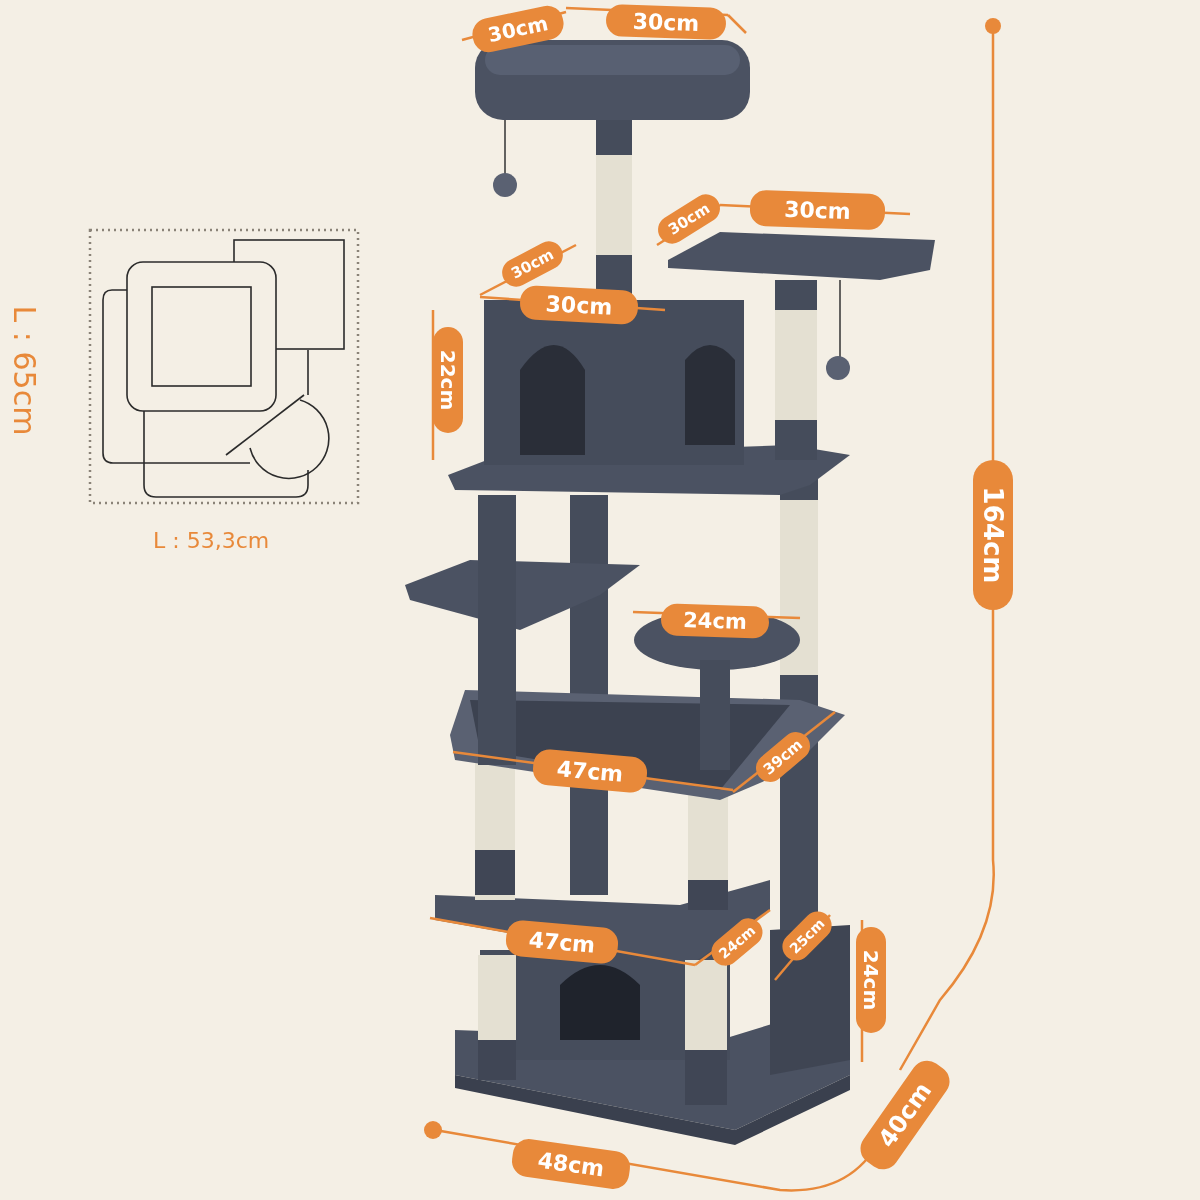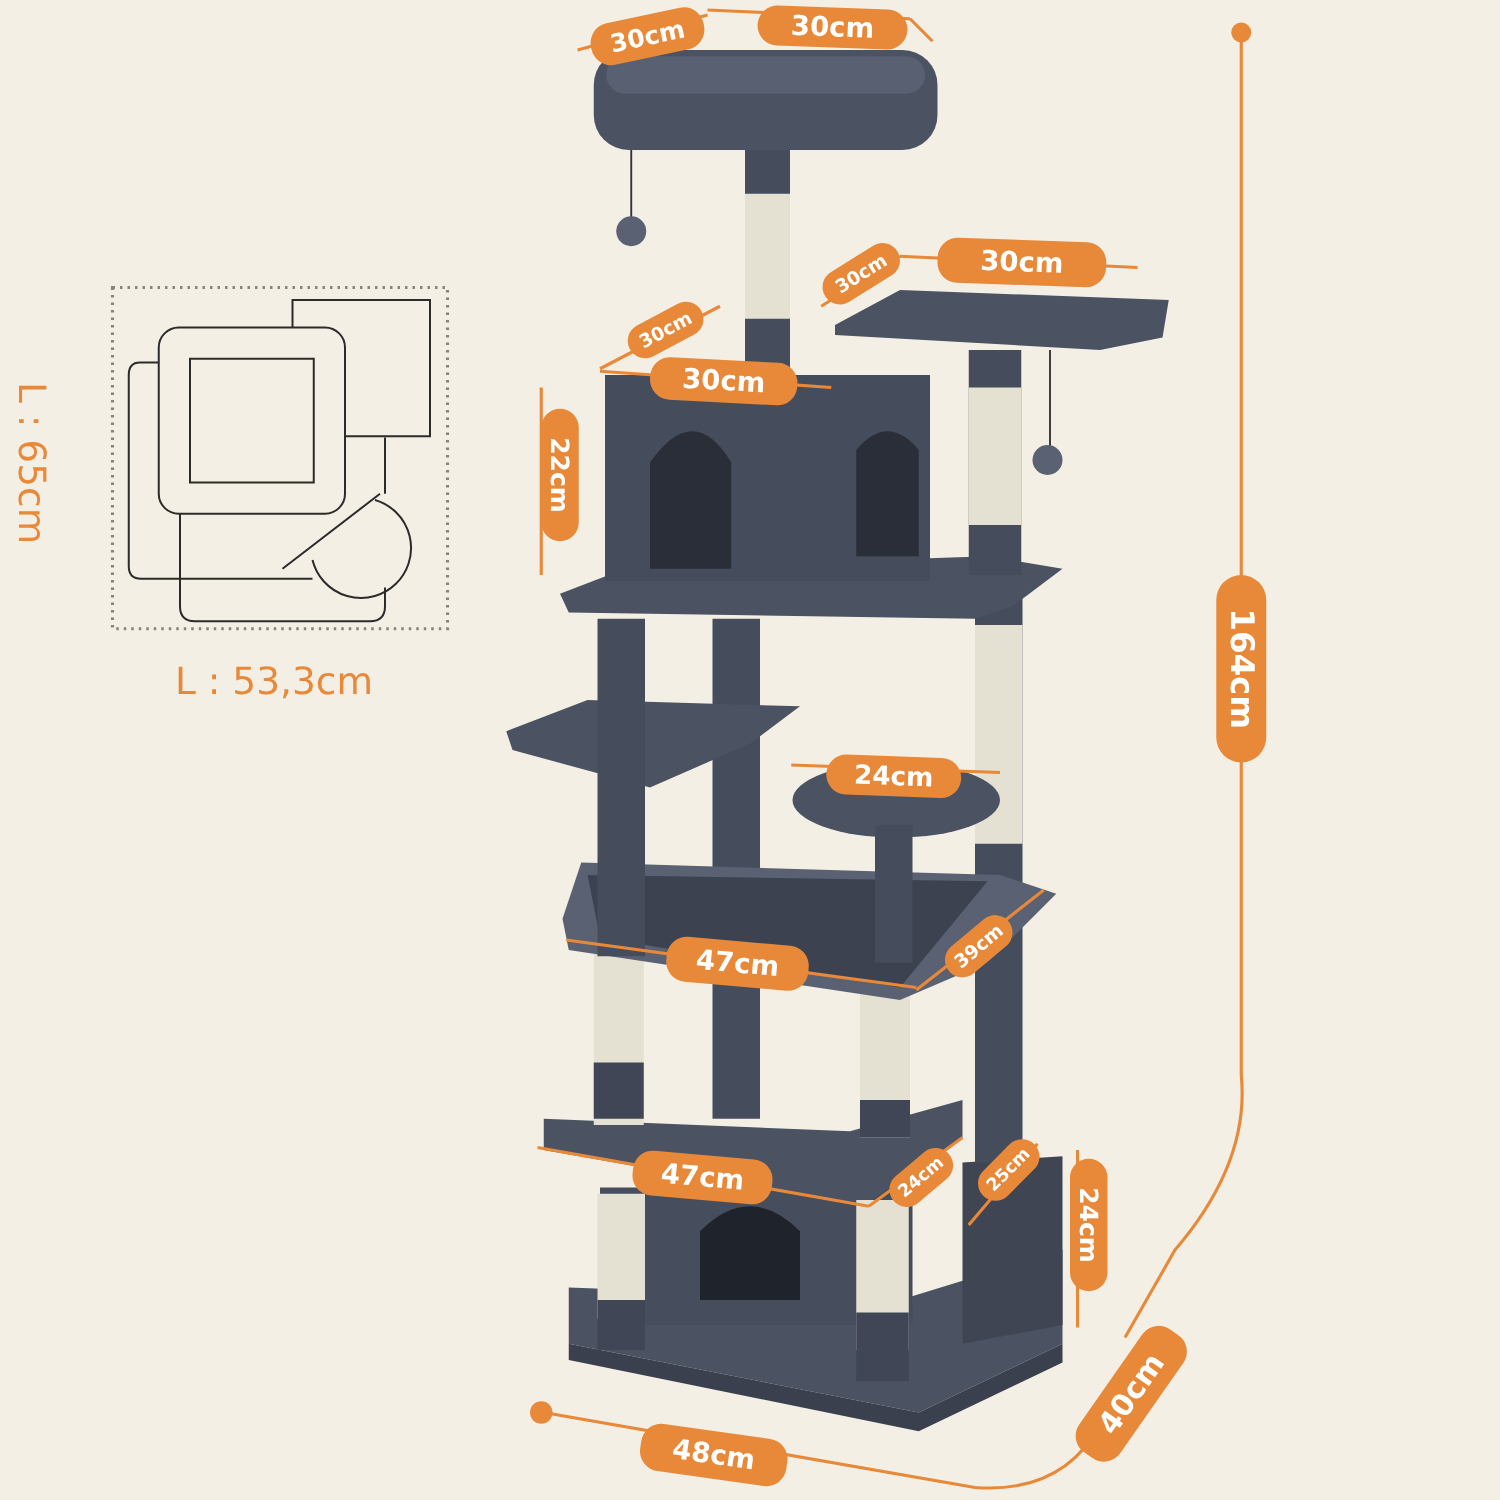--- a/index.html
+++ b/index.html
@@ -100,21 +100,21 @@
       <line x1="862" y1="920" x2="862" y2="1062"></line>
       <line x1="993" y1="25" x2="993" y2="860"></line>
       <path d="M993 860 Q 1000 930 940 1000 L 900 1070"></path>
       <path d="M435 1130 L 780 1190 Q 850 1195 880 1140"></path>
     </g>
     <circle cx="993" cy="26" r="8" fill="#e8893a"></circle>
     <circle cx="433" cy="1130" r="9" fill="#e8893a"></circle>
   </svg>
 
   <div class="lbl" style="left:-40px;top:353px;font-size:30px;transform:rotate(90deg);">L : 65cm</div>
-  <div class="lbl" style="left:140px;top:528px;font-size:30px;">L : 53,3cm</div>
+  <div class="lbl" style="left:153px;top:528px;font-size:22px;">L : 53,3cm</div>
 
   <div class="pill" style="left:472px;top:12px;width:92px;height:34px;font-size:20px;transform:rotate(-12deg);">30cm</div>
   <div class="pill" style="left:606px;top:6px;width:120px;height:32px;font-size:22px;transform:rotate(2deg);">30cm</div>
 
   <div class="pill" style="left:655px;top:205px;width:68px;height:28px;font-size:15px;transform:rotate(-32deg);">30cm</div>
   <div class="pill" style="left:750px;top:192px;width:135px;height:36px;font-size:22px;transform:rotate(2deg);">30cm</div>
 
   <div class="pill" style="left:500px;top:250px;width:65px;height:28px;font-size:15px;transform:rotate(-28deg);">30cm</div>
   <div class="pill" style="left:520px;top:288px;width:118px;height:34px;font-size:22px;transform:rotate(3deg);">30cm</div>
   <div class="pill" style="left:395px;top:365px;width:106px;height:30px;font-size:20px;transform:rotate(90deg);">22cm</div>

